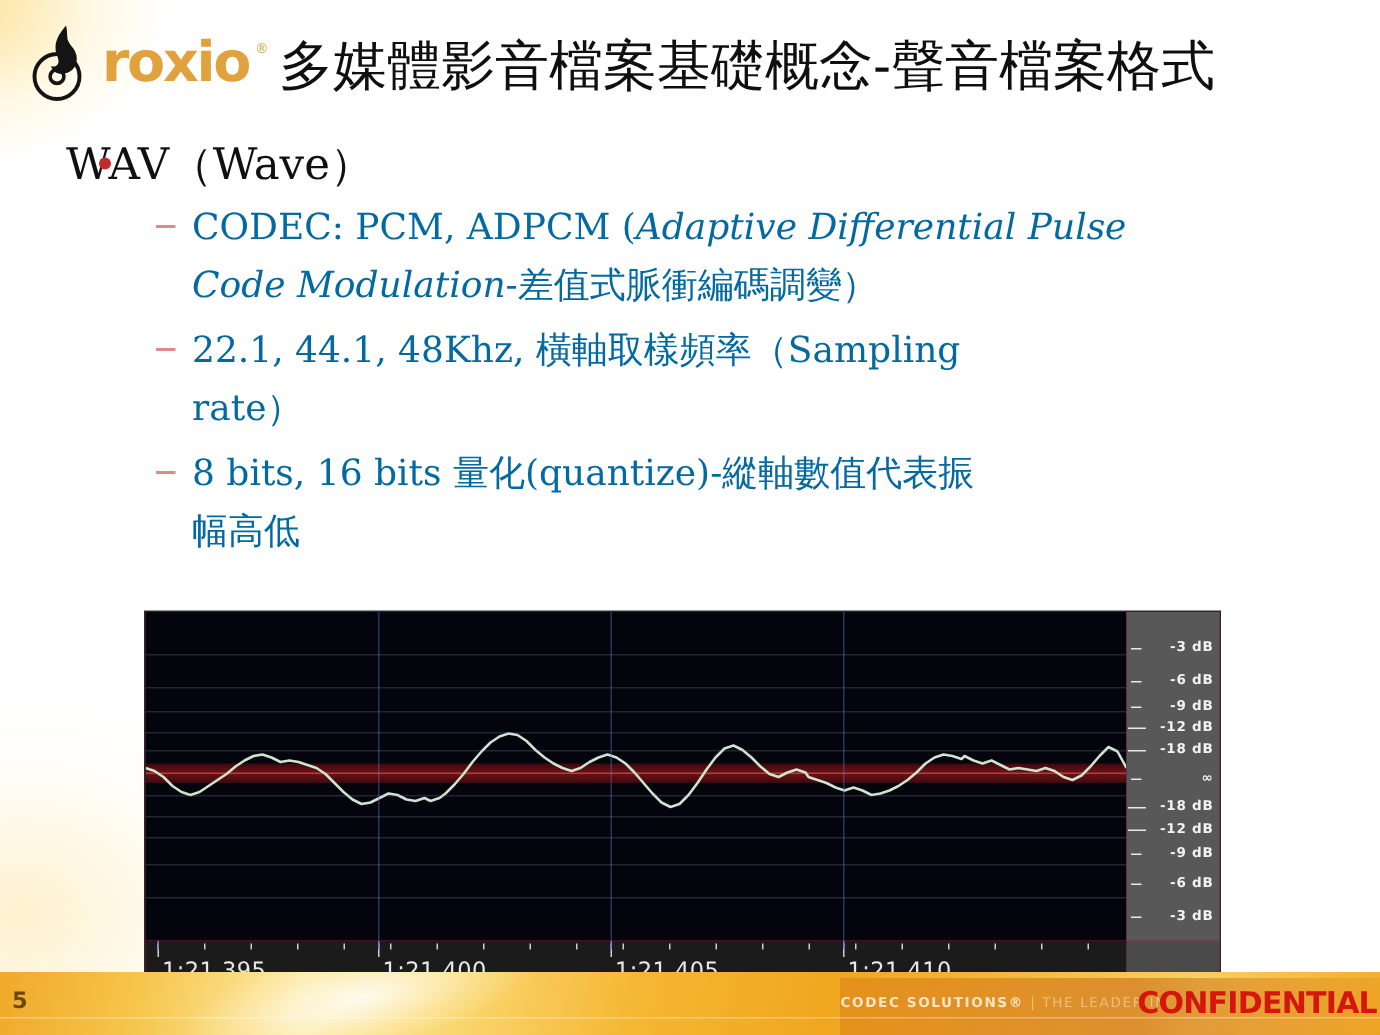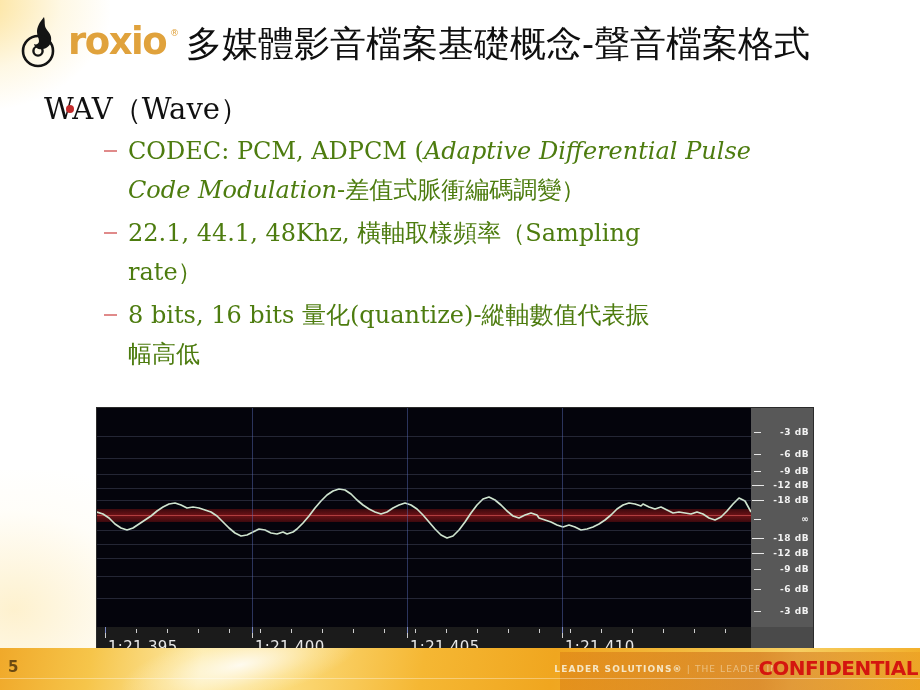--- a/index.html
+++ b/index.html
@@ -112,21 +112,21 @@
     height: 8px;
     border-radius: 50%;
     background: #c22b2b;
   }
 
   .lvl2 {
     position: relative;
     padding-left: 128px;
     font-family: "DejaVu Serif", "Liberation Serif", serif;
     font-size: 24px;
-    color: #4d7c0f;
+    color: #0369a1;
     line-height: 39px;
     margin-top: 4px;
     max-width: 900px;
   }
   .lvl2 .dash {
     position: absolute;
     left: 104px;
     top: 18px;
     width: 13px;
     height: 2px;
@@ -474,19 +474,19 @@
       </div>
     <div class="ruler-foot"></div>
   </div>
 
   <div class="footer">
     <div class="footer-streak"></div>
     <div class="footer-streak2"></div>
     <div class="footer-hairline"></div>
     <div class="slide-no">5</div>
     <div class="sonic-line">
-      <span>LEADER SOLUTIONS</span><span>®</span>
+      <span>CODEC SOLUTIONS</span><span>®</span>
       <span class="faint">| THE LEADER IN</span>
     </div>
     <div class="confidential">CONFIDENTIAL</div>
   </div>
 
 </div>
 
 </body></html>

